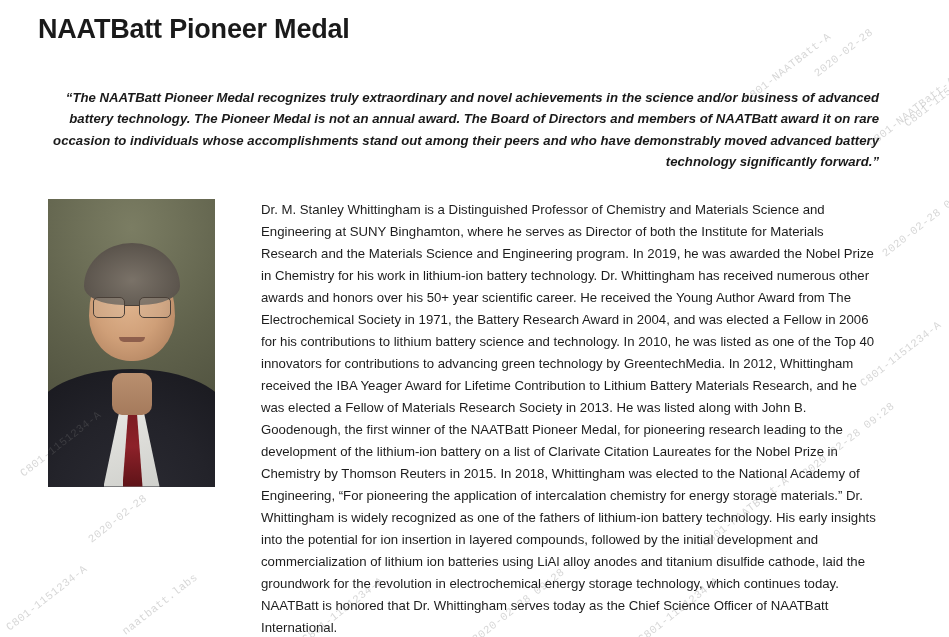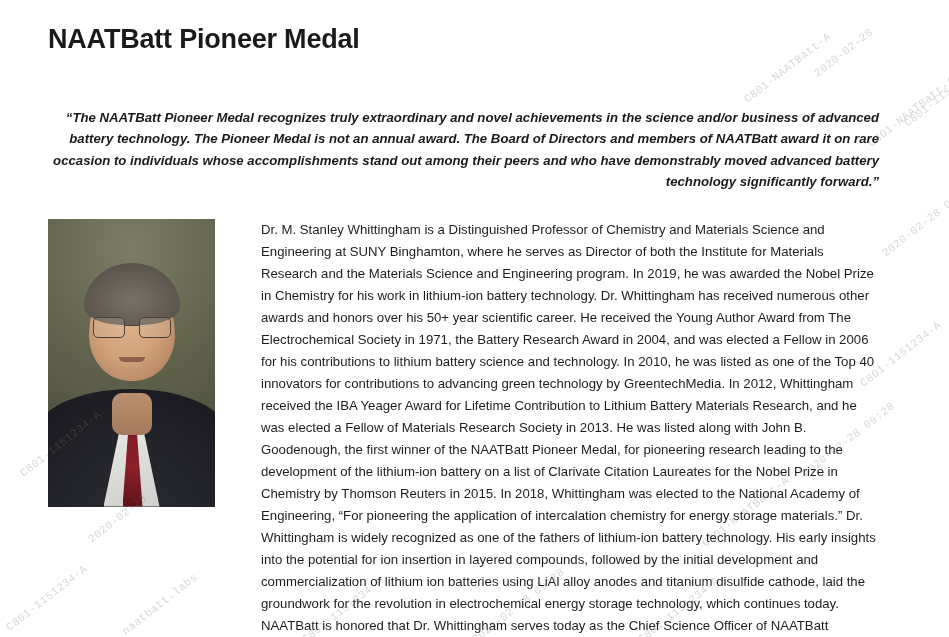--- a/index.html
+++ b/index.html
@@ -35,21 +35,21 @@
   }
 
   
   #page {
     position: relative;
     z-index: 1;
     padding: 0;
   }
 
   h1#title {
-    margin: 10px;
+    margin: 0;
     padding: 14px 0 0 38px;
     font-size: 27px;
     font-weight: bold;
     color: #1a1a1a;
     letter-spacing: -0.2px;
   }
 
   #quote {
     margin: 0;
     padding: 42px 70px 0 46px;

